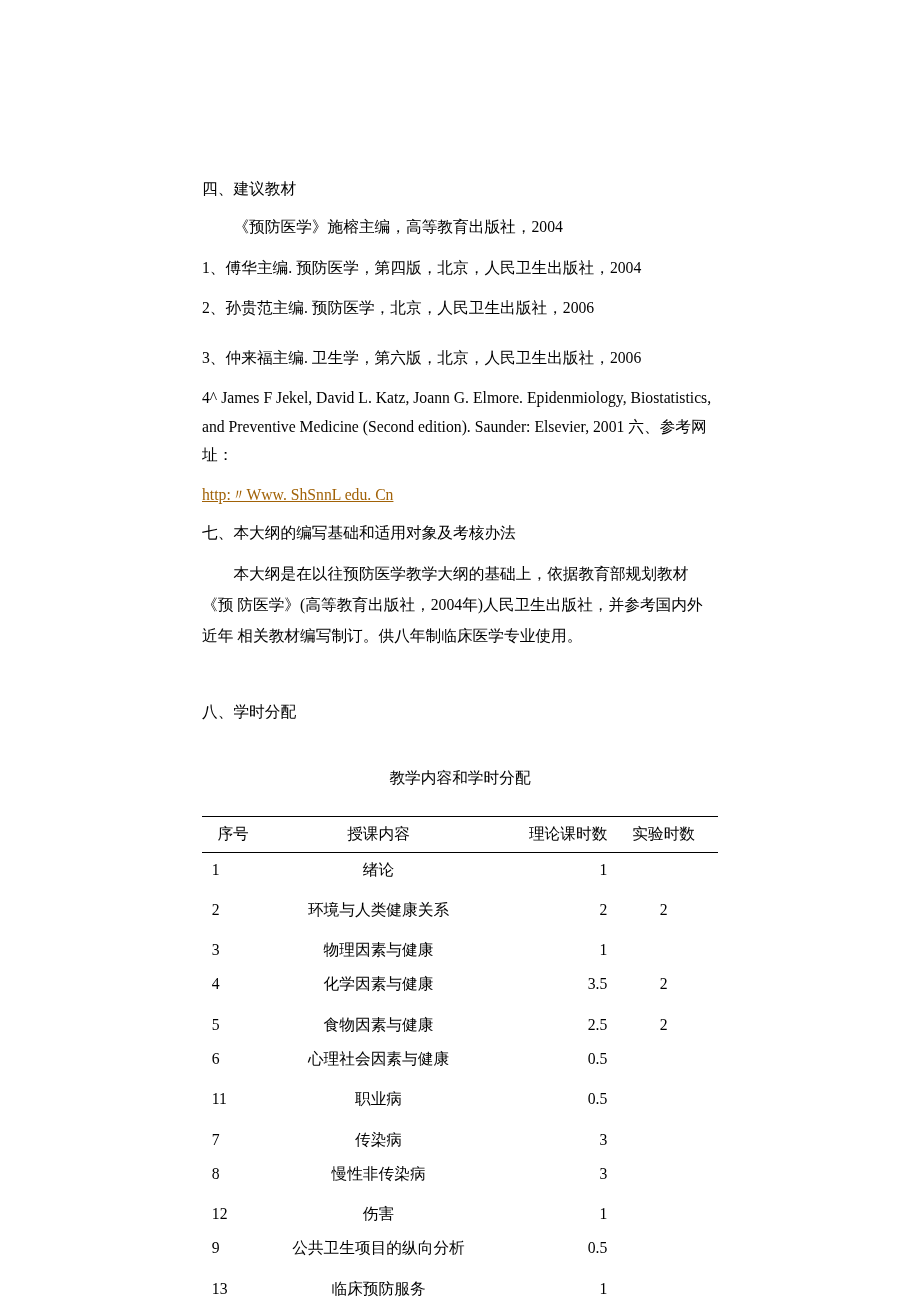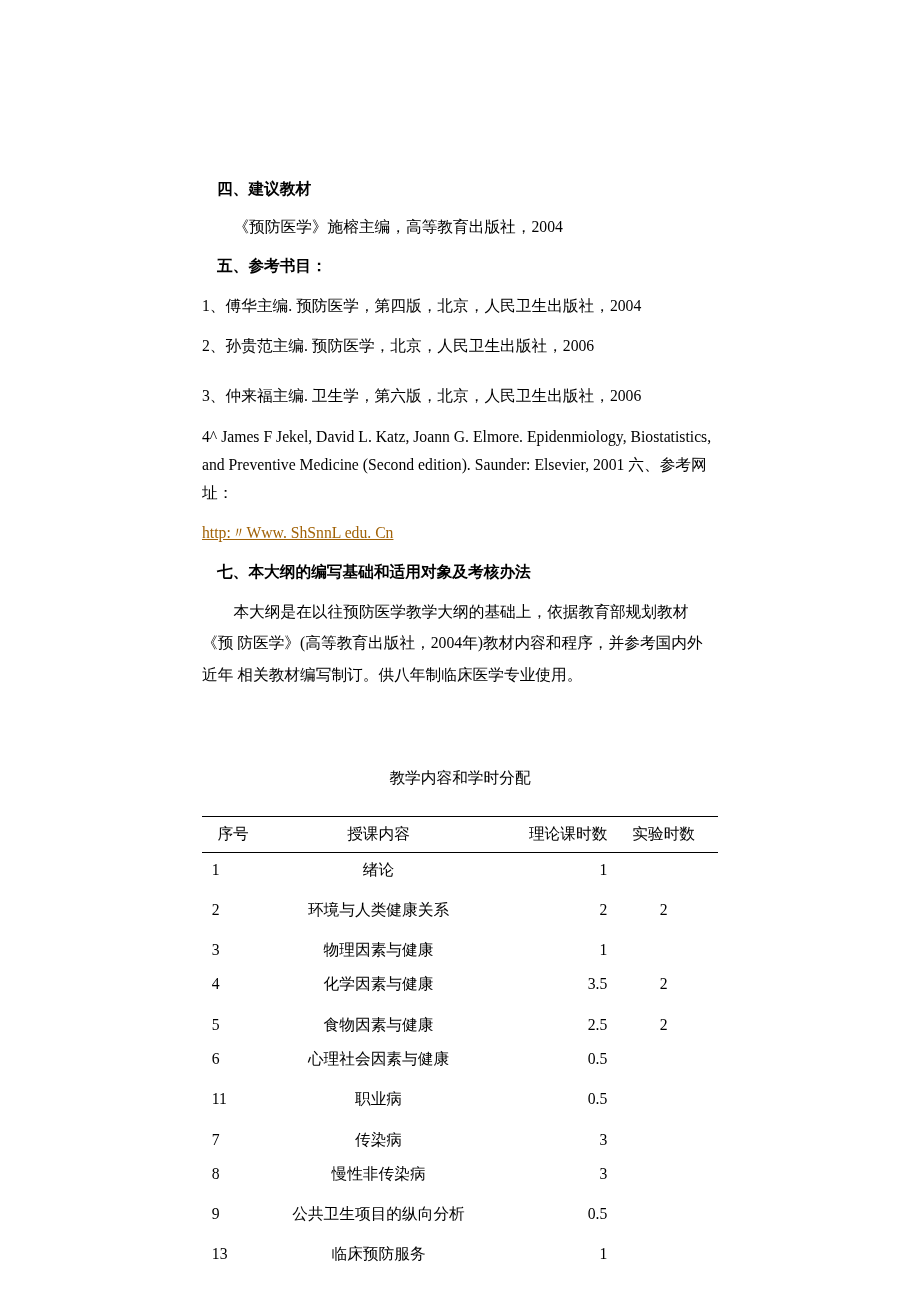--- a/index.html
+++ b/index.html
@@ -11,22 +11,22 @@
       line-height: 1.8;
       color: #000000;
     }
     .page {
       width: 920px;
       min-height: 1301px;
       padding: 175px 202px 0 202px;
       box-sizing: border-box;
     }
     .section-heading {
-      margin: 0 0 10px 15px;
-      font-weight: bold;
+      margin: 0 0 10px 0;
+      font-weight: normal;
     }
     .indent {
       text-indent: 2em;
     }
     .para {
       margin: 0 0 10px 0;
     }
     .para-tight {
       margin: 12px 0 4px 0;
     }
@@ -65,33 +65,33 @@
     .spacer-big { height: 36px; }
   </style>
 </head>
 <body>
 
 <div class="page">
 
   <p class="section-heading">四、建议教材</p>
   <p class="para indent">《预防医学》施榕主编，高等教育出版社，2004</p>
 
-  <p class="section-heading">五、参考书目：</p>
   <p class="para-tight">1、傅华主编. 预防医学，第四版，北京，人民卫生出版社，2004</p>
   <p class="para-tight">2、孙贵范主编. 预防医学，北京，人民卫生出版社，2006</p>
   <div class="spacer-small"></div>
   <p class="para-tight">3、仲来福主编. 卫生学，第六版，北京，人民卫生出版社，2006</p>
   <p class="para-tight"><span>4^ James F Jekel, David L. Katz, Joann G. Elmore. Epidenmiology, Biostatistics, and Preventive Medicine (Second edition). Saunder: Elsevier, 2001 六、参考网址：</span></p>
   <p class="para-tight"><a class="link" href="#">http:〃Www. ShSnnL edu. Cn</a></p>
 
   <div class="spacer-small"></div>
   <p class="section-heading">七、本大纲的编写基础和适用对象及考核办法</p>
-  <p class="para indent" style="line-height:2;">本大纲是在以往预防医学教学大纲的基础上，依据教育部规划教材《预 防医学》(高等教育出版社，2004年)教材内容和程序，并参考国内外近年 相关教材编写制订。供八年制临床医学专业使用。</p>
+  <p class="para indent" style="line-height:2;">本大纲是在以往预防医学教学大纲的基础上，依据教育部规划教材《预 防医学》(高等教育出版社，2004年)人民卫生出版社，并参考国内外近年 相关教材编写制订。供八年制临床医学专业使用。</p>
 
   <div class="spacer-big"></div>
+  <p class="section-heading">八、学时分配</p>
 
   <div class="spacer-med"></div>
   <p class="table-title">教学内容和学时分配</p>
 
   <table class="data">
     <thead>
       <tr>
         <th class="col-seq">序号</th>
         <th class="col-topic">授课内容</th>
         <th class="col-th">理论课时数</th>
@@ -165,20 +165,26 @@
         <tr>
           <td class="col-seq">8</td>
           <td class="col-topic">慢性非传染病</td>
           <td class="col-th">3</td>
           <td class="col-lab"></td>
         </tr>
         <tr>
           <td colspan="4" style="height: 6px; padding: 0px;"></td>
         </tr>
         <tr>
+          <td class="col-seq">12</td>
+          <td class="col-topic">伤害</td>
+          <td class="col-th">1</td>
+          <td class="col-lab"></td>
+        </tr>
+        <tr>
           <td class="col-seq">9</td>
           <td class="col-topic">公共卫生项目的纵向分析</td>
           <td class="col-th">0.5</td>
           <td class="col-lab"></td>
         </tr>
         <tr>
           <td colspan="4" style="height: 6px; padding: 0px;"></td>
         </tr>
         <tr>
           <td class="col-seq">13</td>

